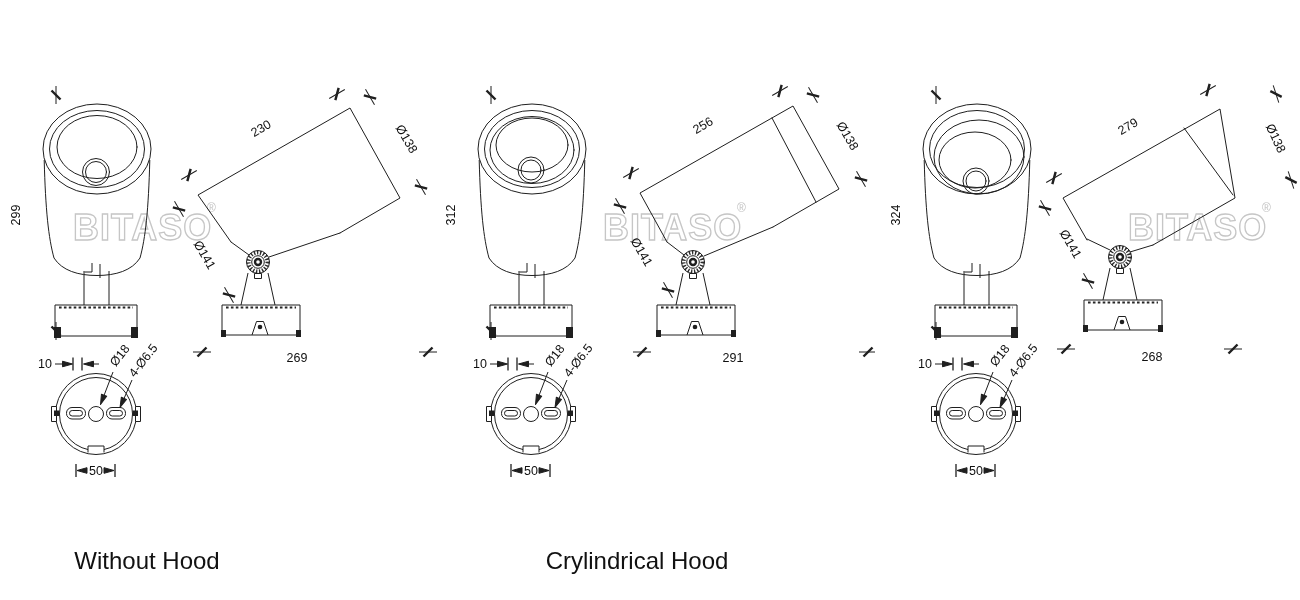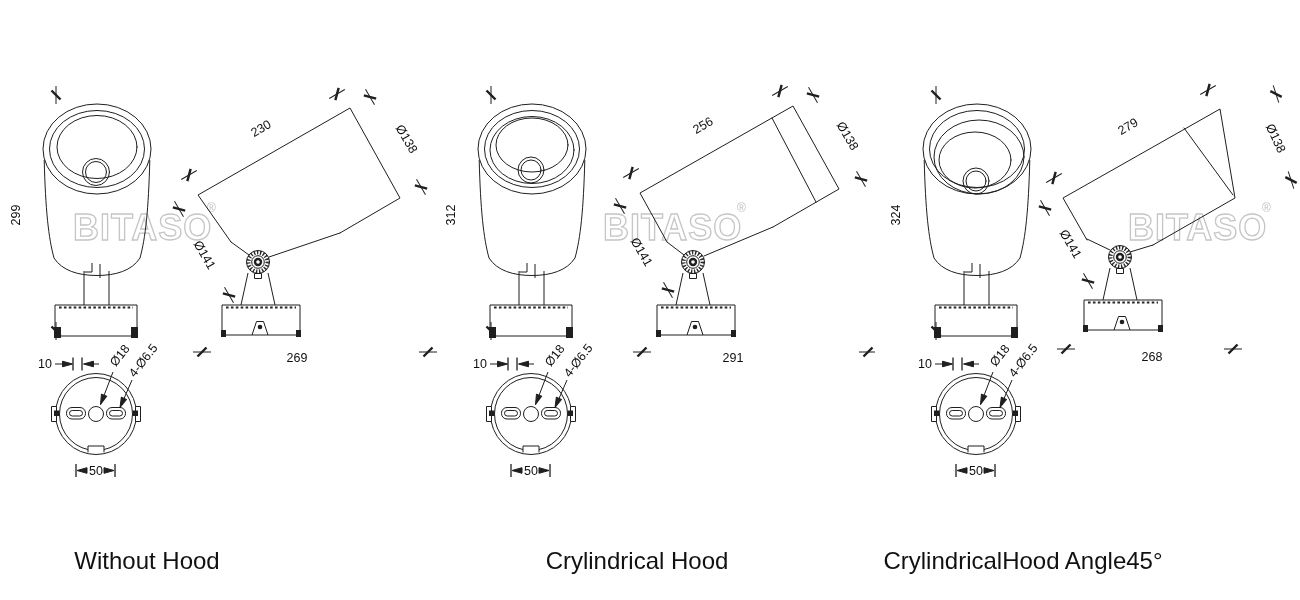--- a/index.html
+++ b/index.html
@@ -250,14 +250,13 @@
 
       <text class="dim" x="45" y="368">10</text>
       <text class="dim" transform="translate(123,358) rotate(-52)">Ø18</text>
       <text class="dim" transform="translate(146.5,363) rotate(-52)">4-Ø6.5</text>
       <text class="dim" x="96" y="474.5">50</text>
     </g>
   </svg>
 
   <div class="cap" style="left:147px">Without Hood</div>
   <div class="cap" style="left:637px">Crylindrical Hood</div>
-  <div class="cap" style="left:1023px">CrylindricalHood Angle45°</div>
 </div>
 
 </body></html>

